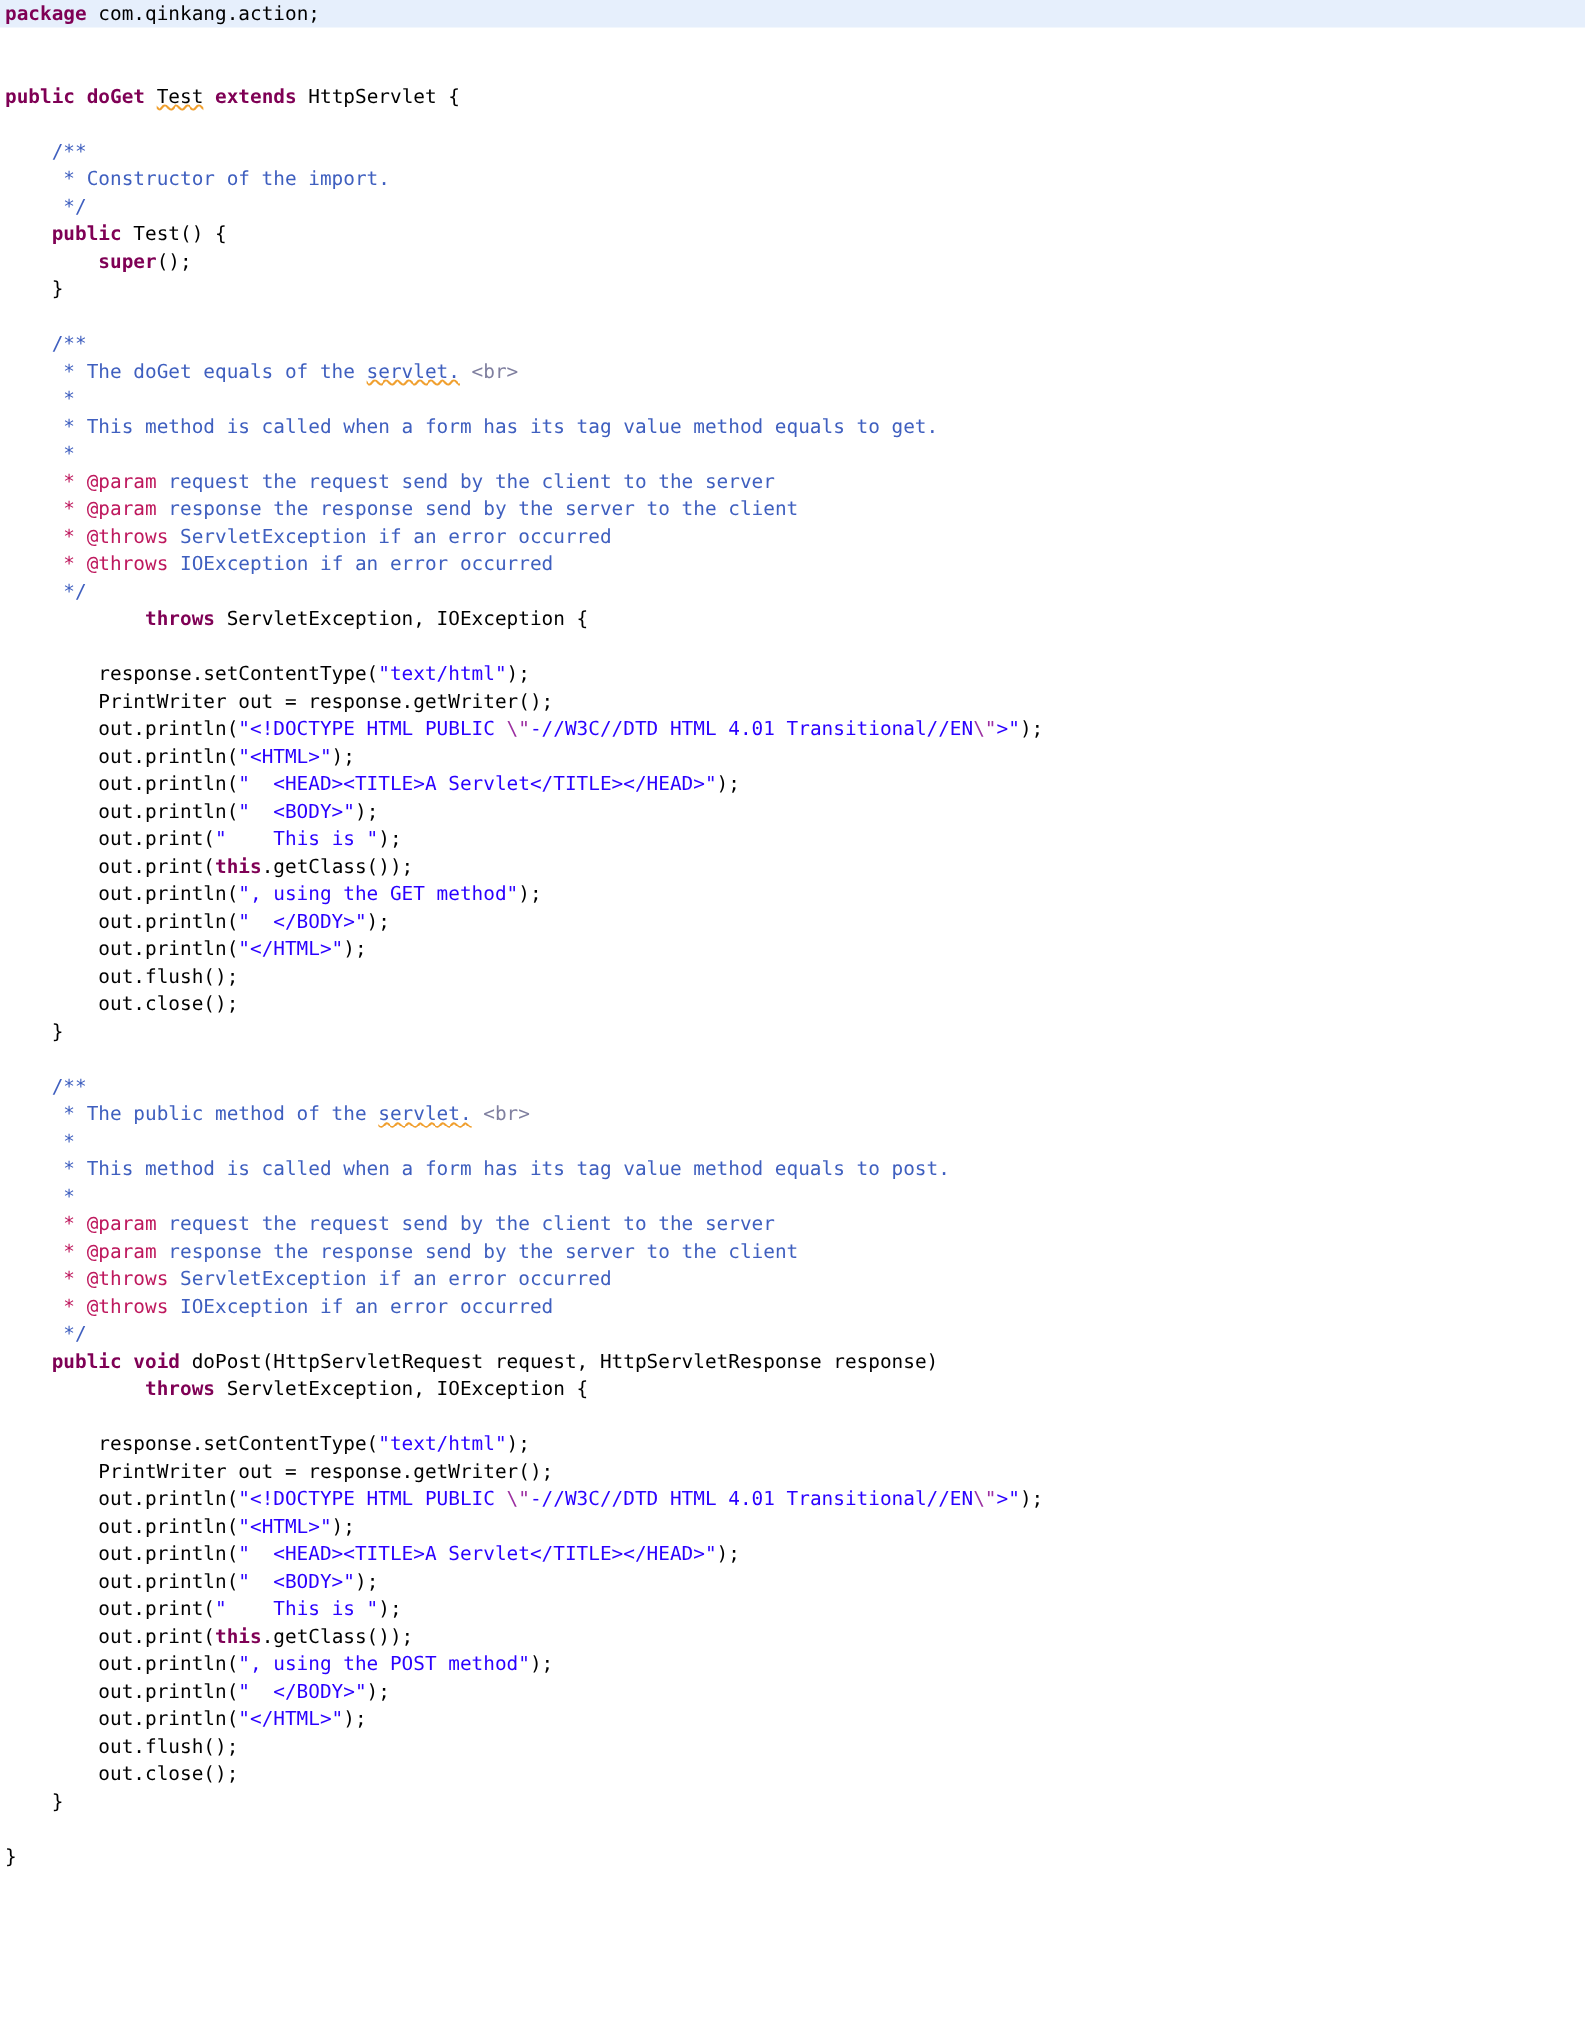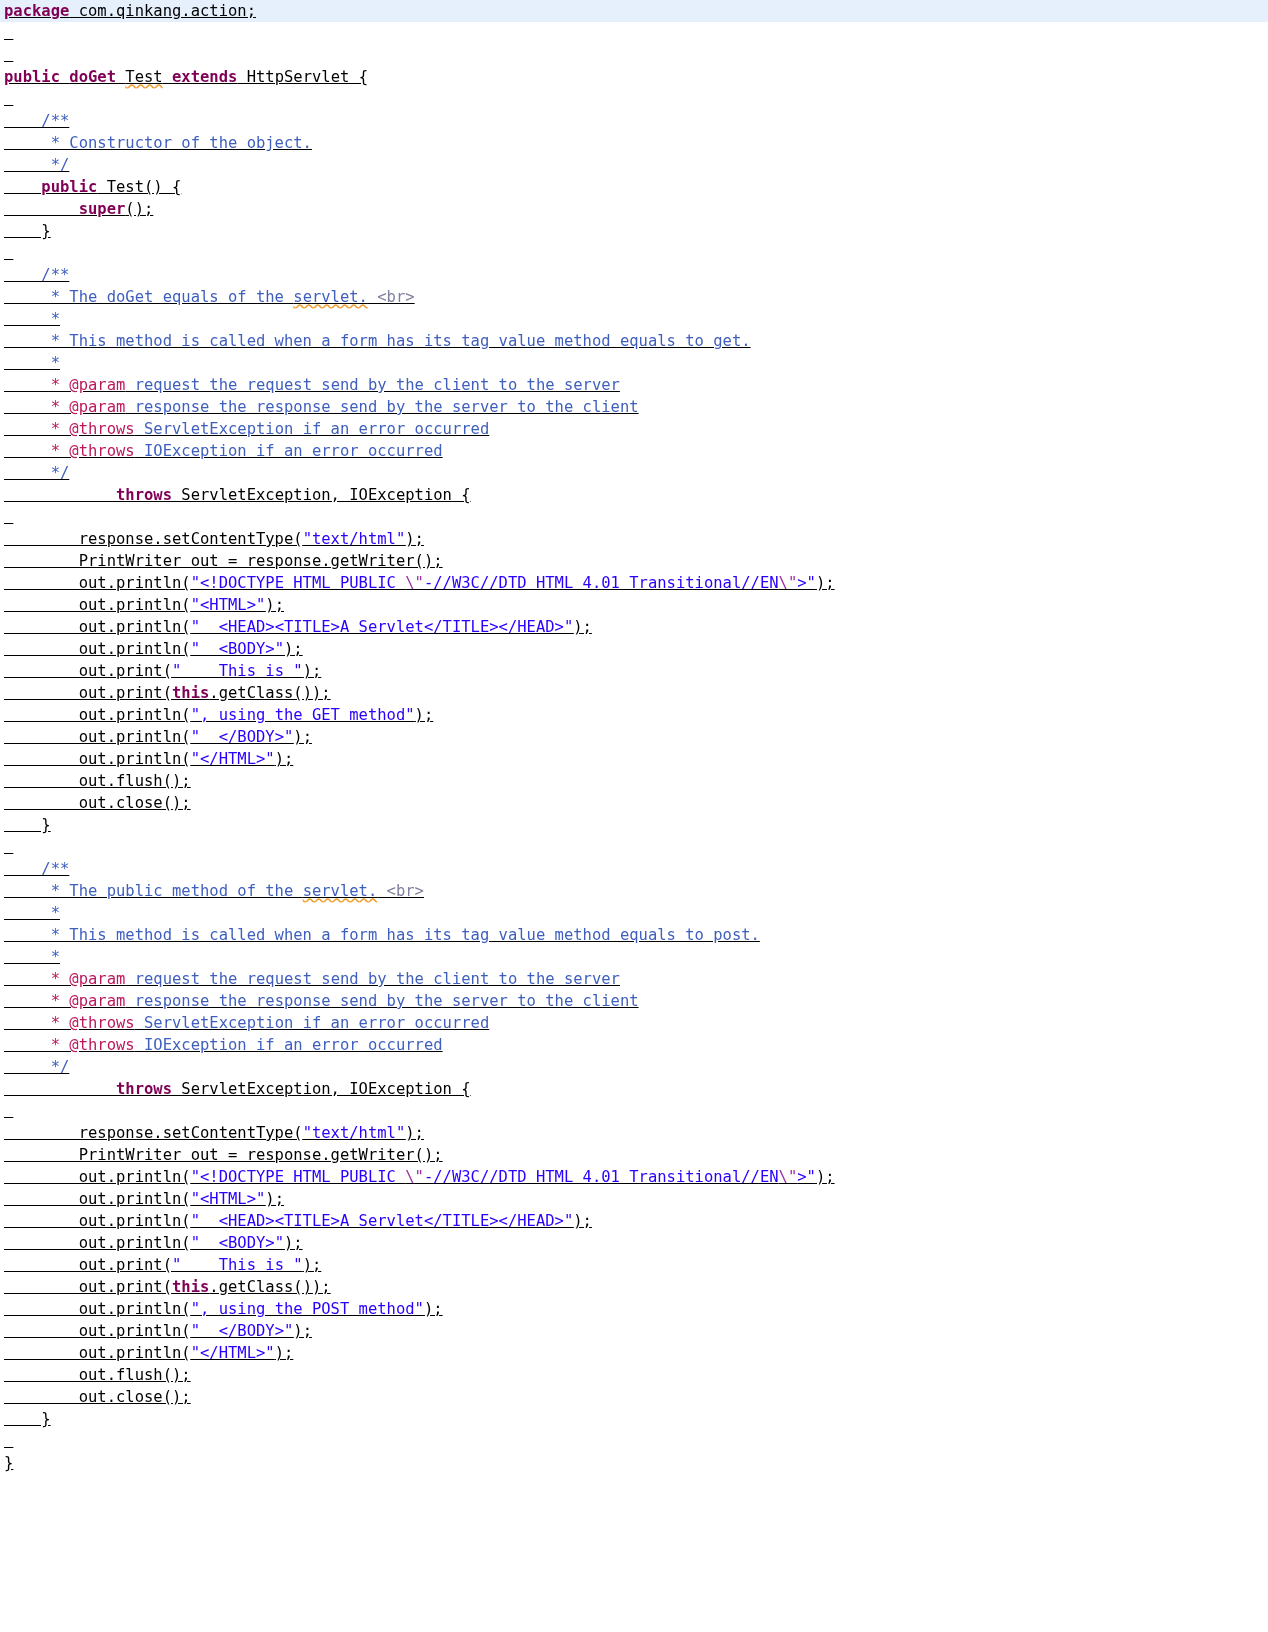--- a/index.html
+++ b/index.html
@@ -12,21 +12,20 @@
     height: 1632px;
     overflow: hidden;
     font-family: "DejaVu Sans Mono", "Liberation Mono", monospace;
   }
   #editor {
     position: relative;
     width: 1268px;
     height: 1620px;
     background: #ffffff;
     padding: 0;
-    text-decoration: underline;
   }
   .line {
     height: 22px;
     line-height: 22px;
     font-size: 15.5px;
     white-space: pre;
     padding-left: 4px;
     letter-spacing: 0px;
   }
   .line.hl {
@@ -69,21 +68,21 @@
 
   <div class="line hl"><span class="kw">package</span><span class="plain"> com.qinkang.action;</span></div>
   <div class="line"> </div>
 
   <div class="line"> </div>
 
   <div class="line"><span class="kw">public</span><span class="plain"> </span><span class="kw">doGet</span><span class="plain"> </span><span class="plain spell">Test</span><span class="plain"> </span><span class="kw">extends</span><span class="plain"> HttpServlet {</span></div>
   <div class="line"> </div>
 
   <div class="line"><span class="cmt">    /**</span></div>
-  <div class="line"><span class="cmt">     * Constructor of the object.</span></div>
+  <div class="line"><span class="cmt">     * Constructor of the import.</span></div>
   <div class="line"><span class="cmt">     */</span></div>
   <div class="line"><span class="kw">    public</span><span class="plain"> Test() {</span></div>
   <div class="line"><span class="kw">        super</span><span class="plain">();</span></div>
   <div class="line"><span class="plain">    }</span></div>
   <div class="line"> </div>
 
   <div class="line"><span class="cmt">    /**</span></div>
   <div class="line"><span class="cmt">     * The doGet equals of the </span><span class="cmt spell">servlet.</span><span class="jdoc-html"> &lt;br&gt;</span></div>
   <div class="line"><span class="cmt">     *</span></div>
   <div class="line"><span class="cmt">     * This method is called when a form has its tag value method equals to get.</span></div>
@@ -117,20 +116,21 @@
   <div class="line"><span class="cmt">     * The public method of the </span><span class="cmt spell">servlet.</span><span class="jdoc-html"> &lt;br&gt;</span></div>
   <div class="line"><span class="cmt">     *</span></div>
   <div class="line"><span class="cmt">     * This method is called when a form has its tag value method equals to post.</span></div>
   <div class="line"><span class="cmt">     *</span></div>
   <div class="line"><span class="jdoc-tag">     * @param</span><span class="cmt"> request the request send by the client to the server</span></div>
   <div class="line"><span class="jdoc-tag">     * @param</span><span class="cmt"> response the response send by the server to the client</span></div>
   <div class="line"><span class="jdoc-tag">     * @throws</span><span class="cmt"> ServletException if an error occurred</span></div>
   <div class="line"><span class="jdoc-tag">     * @throws</span><span class="cmt"> IOException if an error occurred</span></div>
   <div class="line"><span class="cmt">     */</span></div>
 
+  <div class="line"><span class="kw">    public</span><span class="plain"> </span><span class="kw">void</span><span class="plain"> doPost(HttpServletRequest request, HttpServletResponse response)</span></div>
   <div class="line"><span class="kw">            throws</span><span class="plain"> ServletException, IOException {</span></div>
   <div class="line"> </div>
 
   <div class="line"><span class="plain">        response.setContentType(</span><span class="str">"text/html"</span><span class="plain">);</span></div>
   <div class="line"><span class="plain">        PrintWriter out = response.getWriter();</span></div>
   <div class="line"><span class="plain">        out.println(</span><span class="str">"&lt;!DOCTYPE HTML PUBLIC </span><span class="esc">\"</span><span class="str">-//W3C//DTD HTML 4.01 Transitional//EN</span><span class="esc">\"</span><span class="str">&gt;"</span><span class="plain">);</span></div>
   <div class="line"><span class="plain">        out.println(</span><span class="str">"&lt;HTML&gt;"</span><span class="plain">);</span></div>
   <div class="line"><span class="plain">        out.println(</span><span class="str">"  &lt;HEAD&gt;&lt;TITLE&gt;A Servlet&lt;/TITLE&gt;&lt;/HEAD&gt;"</span><span class="plain">);</span></div>
   <div class="line"><span class="plain">        out.println(</span><span class="str">"  &lt;BODY&gt;"</span><span class="plain">);</span></div>
   <div class="line"><span class="plain">        out.print(</span><span class="str">"    This is "</span><span class="plain">);</span></div>

